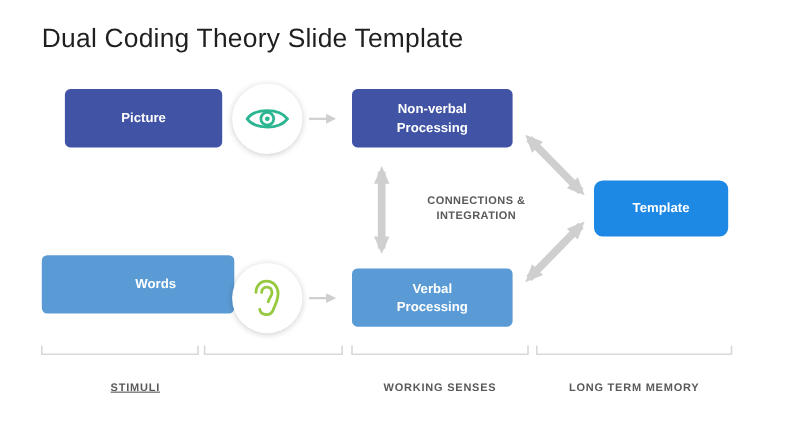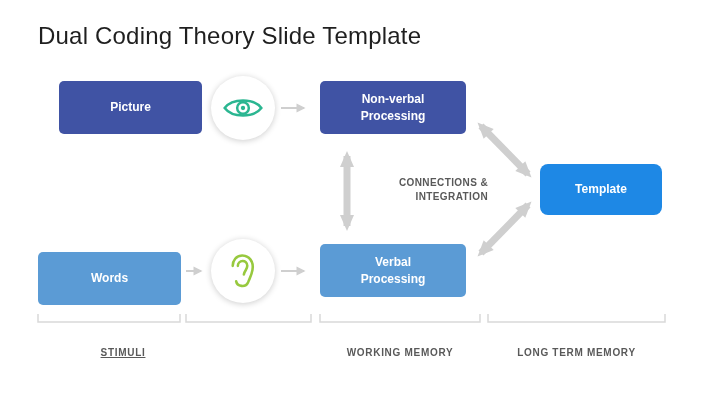--- a/index.html
+++ b/index.html
@@ -16,37 +16,37 @@
   .node {
     position:absolute; display:flex; align-items:center; justify-content:center;
     color:#fff; font-weight:bold; font-size:12px; text-align:center;
     border-radius:5px; line-height:1.35;
   }
   .node span { display:inline-block; max-width:104px; }
   .node-dark  { background:var(--primary-dark,#4053a4); }
   .node-light { background:var(--primary-light,#5b9bd5); }
   .node-picture   { left:38px;  top:81px;  width:143px; height:53px;margin-left:21px; }
   .node-nonverbal { left:320px; top:81px;  width:146px; height:53px; }
-  .node-words     { left:38px;  top:252px; width:143px; height:53px; }
+  .node-words     { left:38px;  top:232px; width:143px; height:53px;padding-left:32px; }
   .node-verbal    { left:320px; top:244px; width:146px; height:53px; }
   .node-knowledge {
     left:540px; top:164px; width:122px; height:51px;
     background:var(--knowledge-blue,#1e88e5); border-radius:8px;
   }
   .sense-circle {
     position:absolute; width:64px; height:64px; border-radius:50%;
     background:#fff; box-shadow:0 1px 6px rgba(0,0,0,0.20);
     display:flex; align-items:center; justify-content:center;
   }
   .circle-eye { left:211px; top:76px; }
   .circle-ear { left:211px; top:239px; }
   .connections-label {
     position:absolute; left:378px; top:176px; width:110px;
     font-size:10px; font-weight:bold; color:var(--label-gray,#595959);
-    letter-spacing:0.4px; line-height:1.4; text-align:right;
+    letter-spacing:0.4px; line-height:1.4; text-align:center;
   }
   .stage-label {
     position:absolute; top:347px; text-align:center;
     font-size:10px; font-weight:bold; color:var(--label-gray,#595959);
     letter-spacing:0.7px;
   }
   .stage-stimuli  { left:52px;  width:142px;text-decoration:underline; }
   .stage-senses   { left:186px; width:125px; }
   .stage-working  { left:320px; width:160px; }
   .stage-longterm { left:488px; width:177px; }
@@ -111,16 +111,16 @@
     <span>Non-verbal Processing</span>
   </div>
 
   <div class="connections-label">CONNECTIONS &amp; INTEGRATION</div>
 
   <div class="node node-knowledge">
     <span>Template</span>
   </div>
 
   <div class="stage-label stage-stimuli">STIMULI</div>
-  <div class="stage-label stage-working">WORKING MEMORY</div>
+  <div class="stage-label stage-working">WORKING SENSES</div>
   <div class="stage-label stage-longterm">LONG TERM MEMORY</div>
 
 </div>
 
 </body></html>

